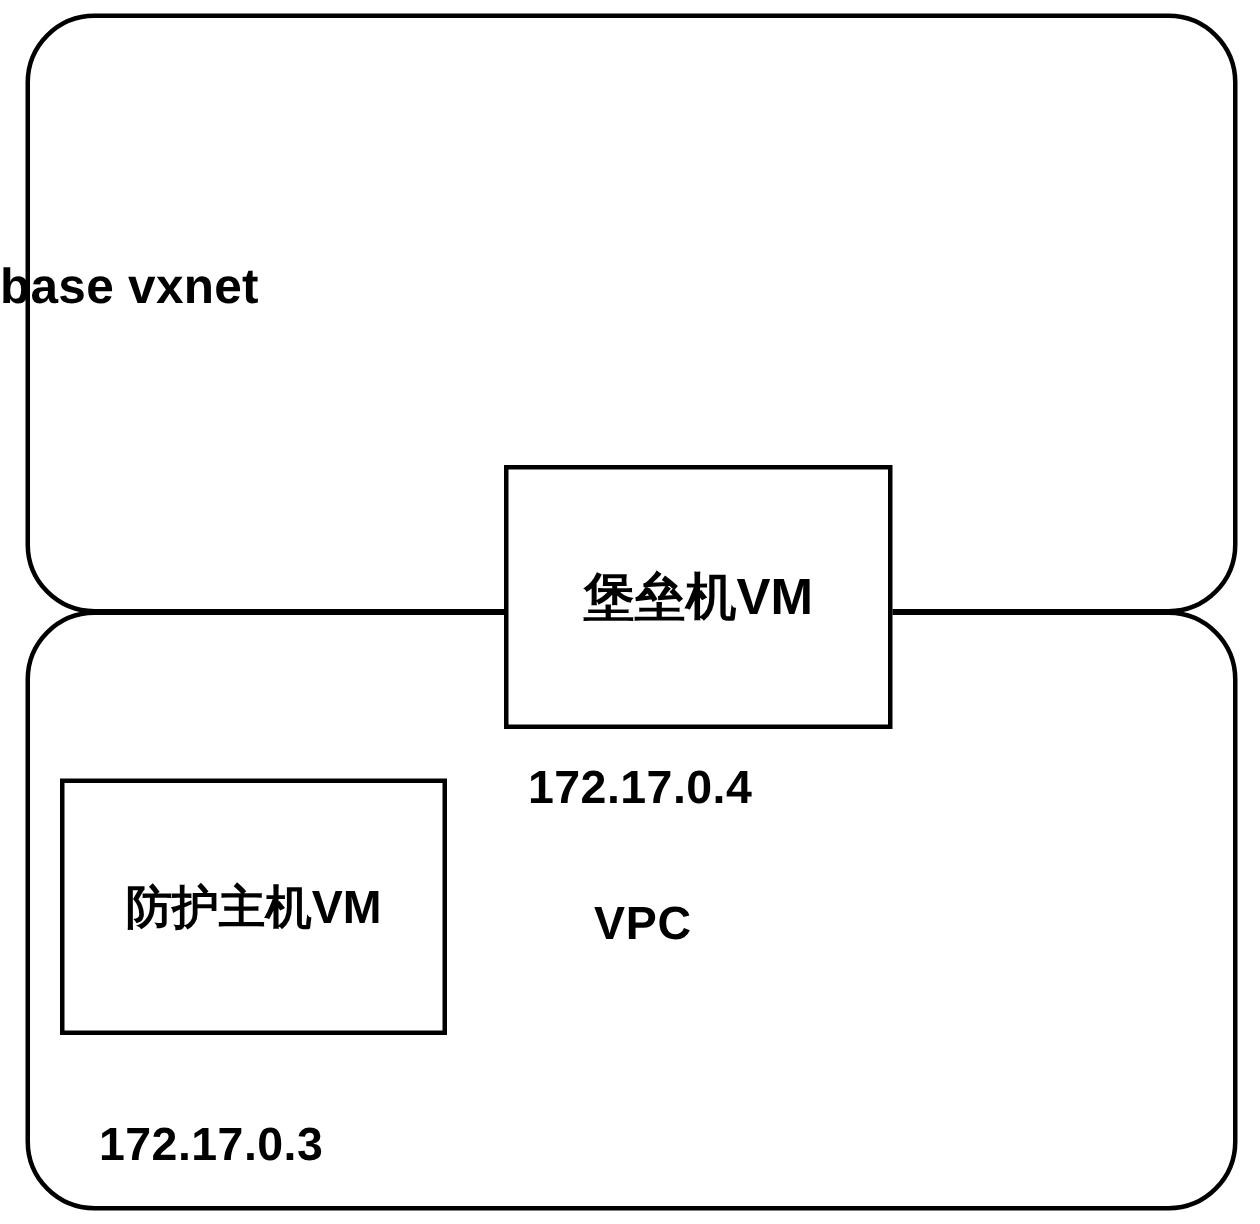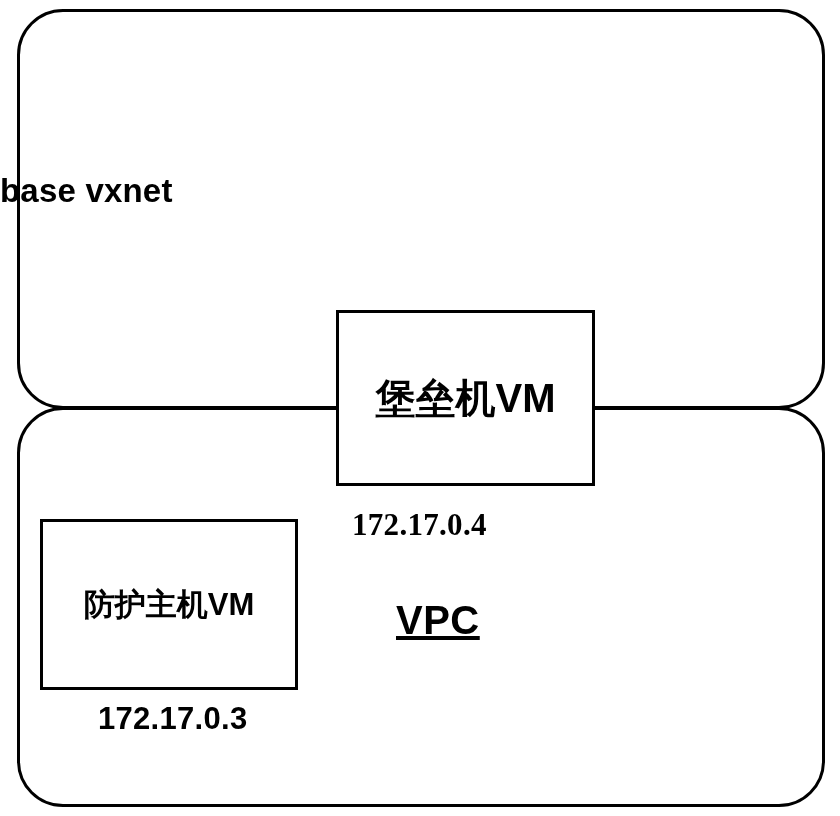--- a/index.html
+++ b/index.html
@@ -55,23 +55,22 @@
     left: 0;
     top: 172px;
     width: 840px;
     text-align: left;
     font-size: 33px;
     letter-spacing: 0.2px;
   }
   #label-vpc {
     left: 396px;
     top: 598px;
-    font-size: 40px;
+    font-size: 31px;
     letter-spacing: 0.5px;
-    text-decoration: underline;
   }
 
   
   .vm-node {
     position: absolute;
     box-sizing: border-box;
     background: #ffffff;
     border: 3px solid #000000;
     border-radius: 0;
     display: flex;
@@ -85,21 +84,21 @@
     white-space: nowrap;
     user-select: none;
   }
   #node-bastion {
     left: 336px;
     top: 310px;
     width: 259px;
     height: 176px;
   }
   #node-bastion .vm-node-label {
-    font-size: 40px;
+    font-size: 34px;
   }
   #node-guard {
     left: 40px;
     top: 519px;
     width: 258px;
     height: 171px;
   }
   #node-guard .vm-node-label {
     font-size: 31px;
   }
@@ -111,26 +110,24 @@
     color: #000000;
     font-size: 31px;
     white-space: nowrap;
     letter-spacing: 0.3px;
     z-index: 6;
     user-select: none;
   }
   #ip-bastion {
     left: 352px;
     top: 507px;
-    font-family: Liberation Serif, serif;
   }
   #ip-guard {
     left: 66px;
-    top: 701px;
-    margin-left: 32px;
+    top: 745px;
   }
 </style>
 </head>
 <body>
 
 <div id="canvas">
 
   <div class="zone" id="zone-base"></div>
 
   <div class="zone" id="zone-vpc"></div>

